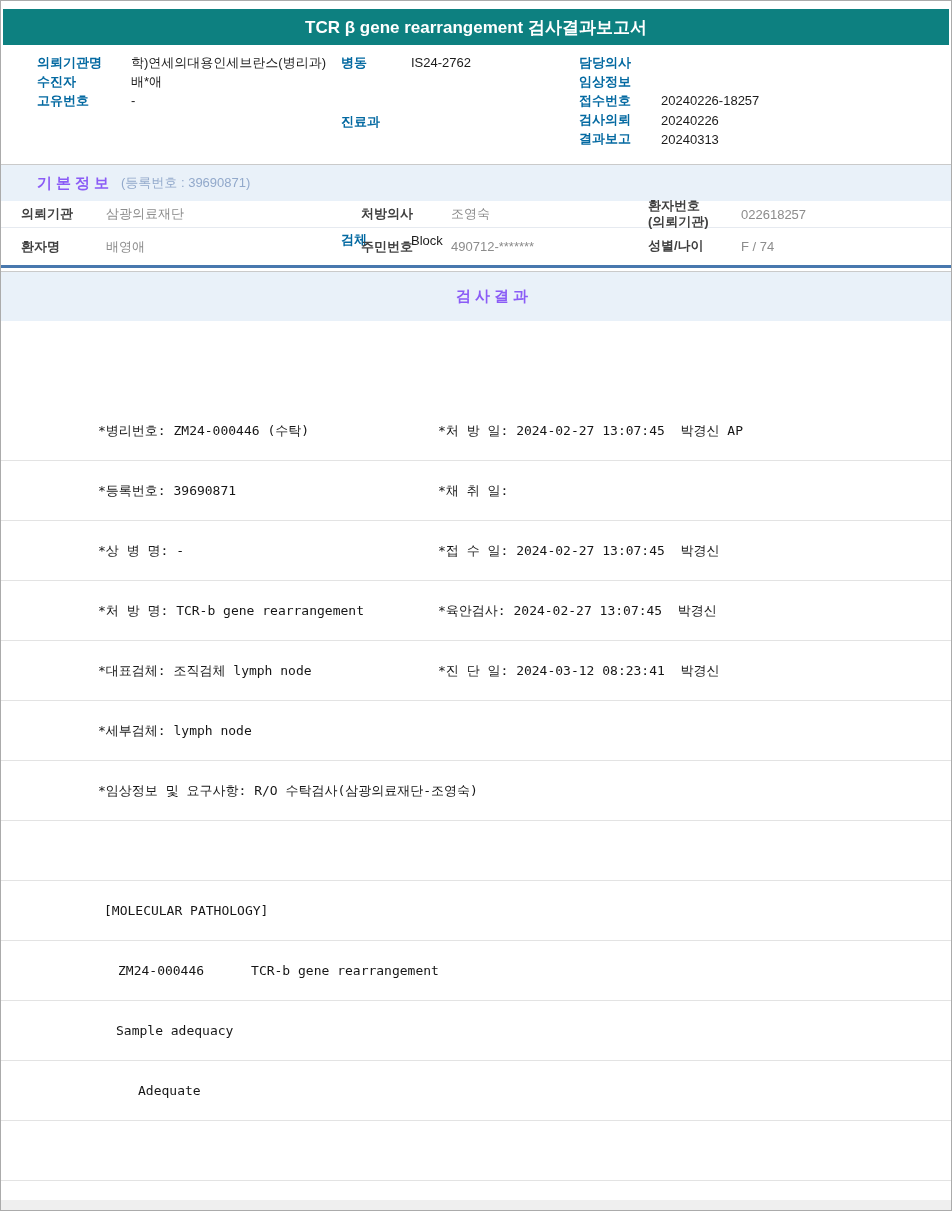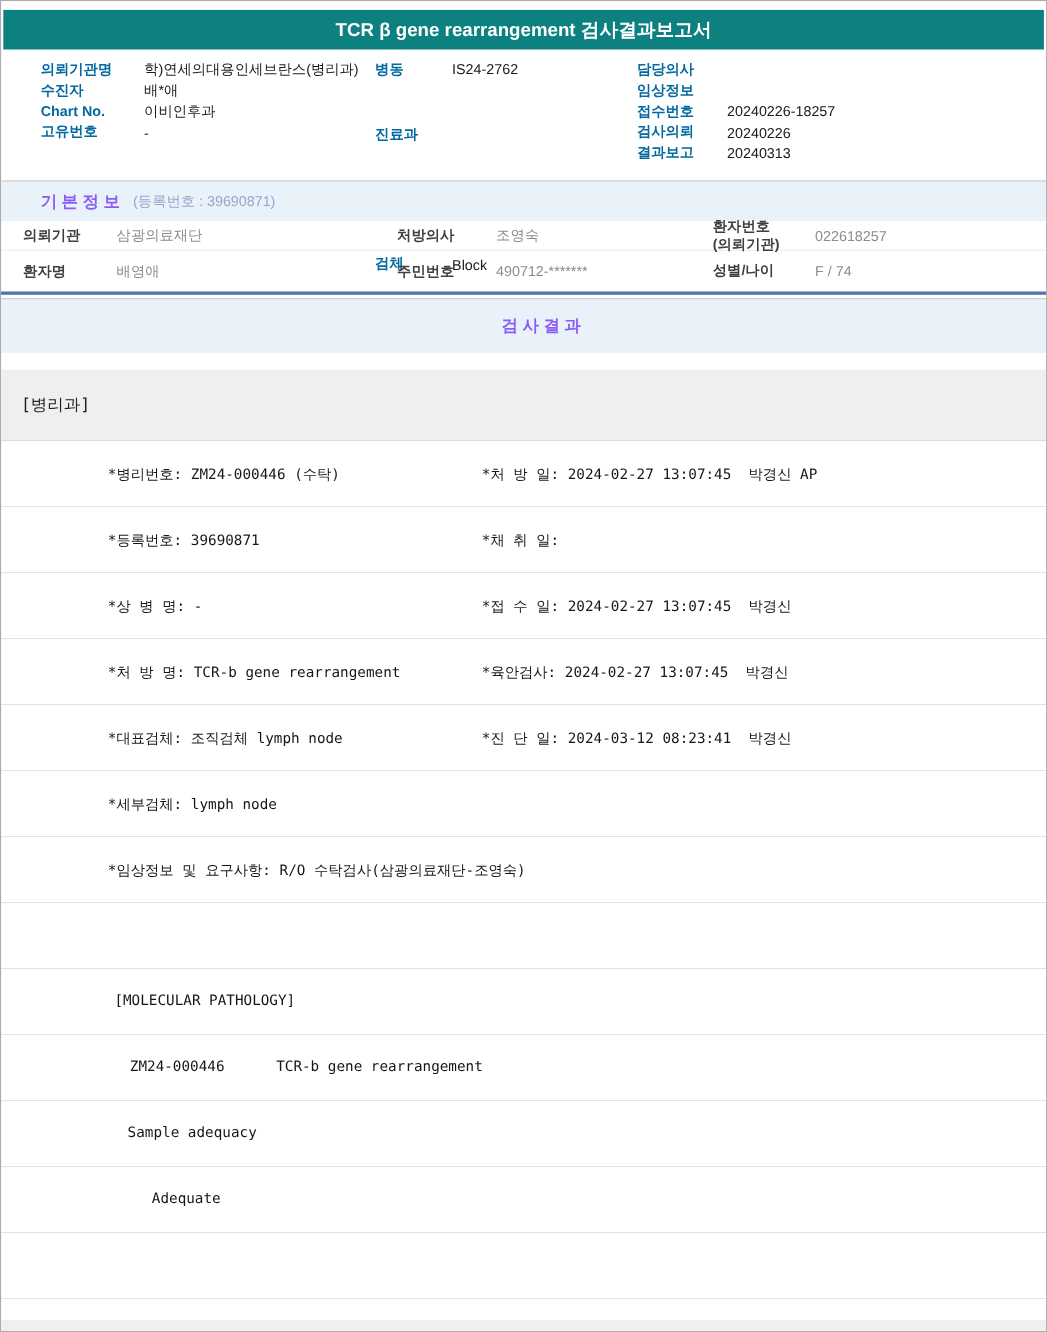--- a/index.html
+++ b/index.html
@@ -84,24 +84,20 @@
   <div class="hdr-col left">
     <div class="hdr-row">
       <span class="lbl">의뢰기관명</span>
       <span class="val">학)연세의대용인세브란스(병리과)</span>
     </div>
     <div class="hdr-row">
       <span class="lbl">수진자</span>
       <span class="val">배*애</span>
     </div>
     <div class="hdr-row">
-      <span class="lbl">Chart No.</span>
-      <span class="val">이비인후과</span>
-    </div>
-    <div class="hdr-row">
       <span class="lbl">고유번호</span>
       <span class="val">-</span>
     </div>
   </div>
 
   <div class="hdr-col middle">
     <div class="hdr-row">
       <span class="lbl">병동</span>
       <span class="val">IS24-2762</span>
     </div>
@@ -168,23 +164,20 @@
       <span class="bt-value c2v">490712-*******</span>
       <span class="bt-label c3l">성별/나이</span>
       <span class="bt-value c3v">F / 74</span>
     </div>
   </div>
 
   <div class="section-bar results">
     <span class="sec-title">검사결과</span>
   </div>
 
-  <div class="dept-band">
-    <span>[병리과]</span>
-  </div>
 
   <div class="result-rows">
     <div class="r-row">
       <span class="r-left ind-a">*병리번호: ZM24-000446 (수탁)</span>
       <span class="r-right">*처 방 일: 2024-02-27 13:07:45  박경신 AP</span>
     </div>
     <div class="r-row">
       <span class="r-left ind-a">*등록번호: 39690871</span>
       <span class="r-right">*채 취 일:</span>
     </div>

